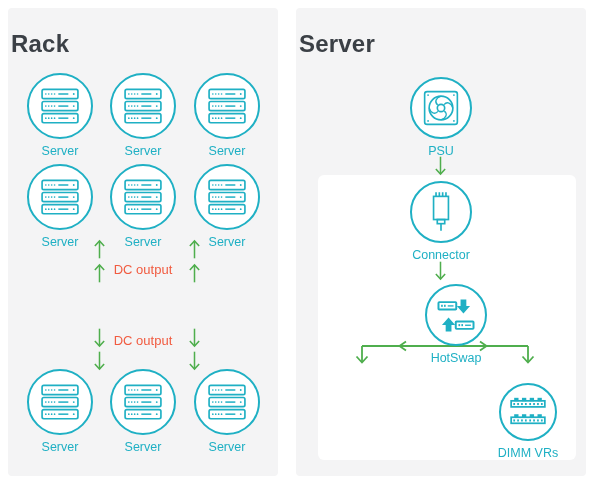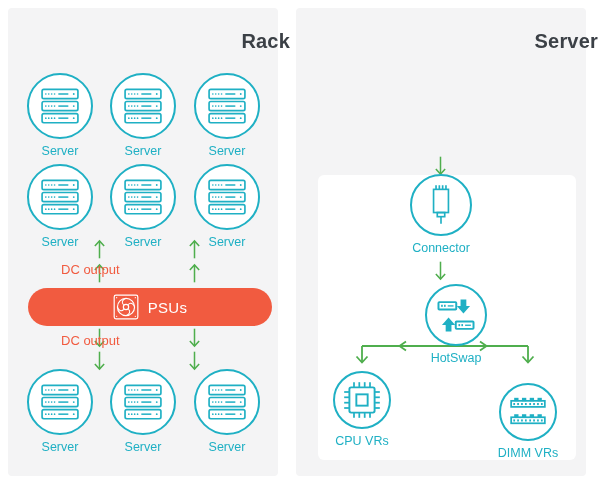--- a/index.html
+++ b/index.html
@@ -7,37 +7,37 @@
     position:relative;width:600px;height:484px;background:#ffffff;
     font-family:"Liberation Sans", sans-serif;overflow:hidden;
   }
   .panel{
     position:absolute;top:8px;height:468px;background:var(--panel_bg);
     border-radius:4px;
   }
   #rack-panel{left:8px;width:270px;}
   #server-panel{left:296px;width:290px;}
   .panel-title{
-    position:absolute;top:22px;left:12px;width:100%;text-align:right;
-    font-size:20px;font-weight:700;color:var(--heading);letter-spacing:.2px;
+    position:absolute;top:22px;left:3px;width:100%;text-align:left;
+    font-size:24px;font-weight:700;color:var(--heading);letter-spacing:.2px;
   }
   .node{position:absolute;width:90px;display:flex;flex-direction:column;align-items:center;}
   .circle{
     width:66px;height:66px;border-radius:50%;background:var(--card_bg);
     border:2px solid var(--teal);box-sizing:border-box;
     display:flex;align-items:center;justify-content:center;
   }
   .circle.md{width:62px;height:62px;}
   .circle.sm{width:58px;height:58px;}
   .nlabel{margin-top:5px;font-size:12.5px;color:var(--teal);white-space:nowrap;}
   .icon-teal{color:var(--teal);}
   .icon-white{color:#ffffff;}
   .varrow{position:absolute;color:var(--green);}
   .dc-label{
-    position:absolute;left:53px;width:164px;
+    position:absolute;left:53px;width:164px;text-align:center;
     font-size:13px;color:var(--orange);
   }
   .psu-bar{
     position:absolute;left:20px;top:280px;width:244px;height:38px;
     border-radius:19px;background:var(--orange);
     display:flex;align-items:center;justify-content:center;gap:9px;
   }
   .psu-bar span{color:#ffffff;font-size:15px;letter-spacing:.3px;}
   .card{
     position:absolute;left:22px;top:167px;width:258px;height:285px;
@@ -266,26 +266,20 @@
         <use href="#ic-arr-up"></use>
       </svg>
     <svg class="varrow" style="left:179px;top:230px" width="15" height="22">
         <use href="#ic-arr-up"></use>
       </svg>
     <svg class="varrow" style="left:179px;top:254px" width="15" height="22">
         <use href="#ic-arr-up"></use>
       </svg>
     <div class="dc-label" style="top:254px">DC output</div>
 
-    <div class="psu-bar">
-      <svg class="icon-white" width="26" height="26">
-          <use href="#ic-fan"></use>
-        </svg>
-      <span>PSUs</span>
-    </div>
 
     <svg class="varrow" style="left:84px;top:319px" width="15" height="22">
         <use href="#ic-arr-down"></use>
       </svg>
     <svg class="varrow" style="left:84px;top:342px" width="15" height="22">
         <use href="#ic-arr-down"></use>
       </svg>
     <svg class="varrow" style="left:179px;top:319px" width="15" height="22">
         <use href="#ic-arr-down"></use>
       </svg>
@@ -330,53 +324,53 @@
         <line x1="66" y1="8" x2="232" y2="8"></line>
         <polyline points="110,3.5 103.5,8 110,12.5"></polyline>
         <polyline points="184,3.5 190.5,8 184,12.5"></polyline>
         <line x1="66" y1="8" x2="66" y2="24"></line>
         <polyline points="60.5,18.5 66,24.5 71.5,18.5"></polyline>
         <line x1="232" y1="8" x2="232" y2="24"></line>
         <polyline points="226.5,18.5 232,24.5 237.5,18.5"></polyline>
       </g>
     </svg>
 
+    <div class="node" style="left:100px;top:69px">
+      <div class="circle md">
+        <svg class="icon-teal" width="36" height="36">
+            <use href="#ic-fan"></use>
+          </svg>
+      </div>
+      <div class="nlabel">PSU</div>
+    </div>
     <svg class="varrow" style="left:137px;top:147px" width="15" height="22">
         <use href="#ic-arr-down"></use>
       </svg>
 
-    <div class="node" style="left:100px;top:166px">
+    <div class="node" style="left:100px;top:173px">
       <div class="circle md">
         <svg class="icon-teal" width="30" height="43">
             <use href="#ic-connector"></use>
           </svg>
       </div>
       <div class="nlabel">Connector</div>
     </div>
     <svg class="varrow" style="left:137px;top:252px" width="15" height="22">
         <use href="#ic-arr-down"></use>
       </svg>
 
     <div class="node" style="left:115px;top:276px">
       <div class="circle md">
         <svg class="icon-teal" width="38" height="35">
             <use href="#ic-hotswap"></use>
           </svg>
       </div>
       <div class="nlabel">HotSwap</div>
     </div>
 
-    <div class="node" style="left:21px;top:363px">
-      <div class="circle sm">
-        <svg class="icon-teal" width="40" height="40">
-            <use href="#ic-cpu"></use>
-          </svg>
-      </div>
-      <div class="nlabel">CPU VRs</div>
-    </div>
 
     <div class="node" style="left:187px;top:375px">
       <div class="circle sm">
         <svg class="icon-teal" width="38" height="33">
             <use href="#ic-dimm"></use>
           </svg>
       </div>
       <div class="nlabel">DIMM VRs</div>
     </div>
   </section>

